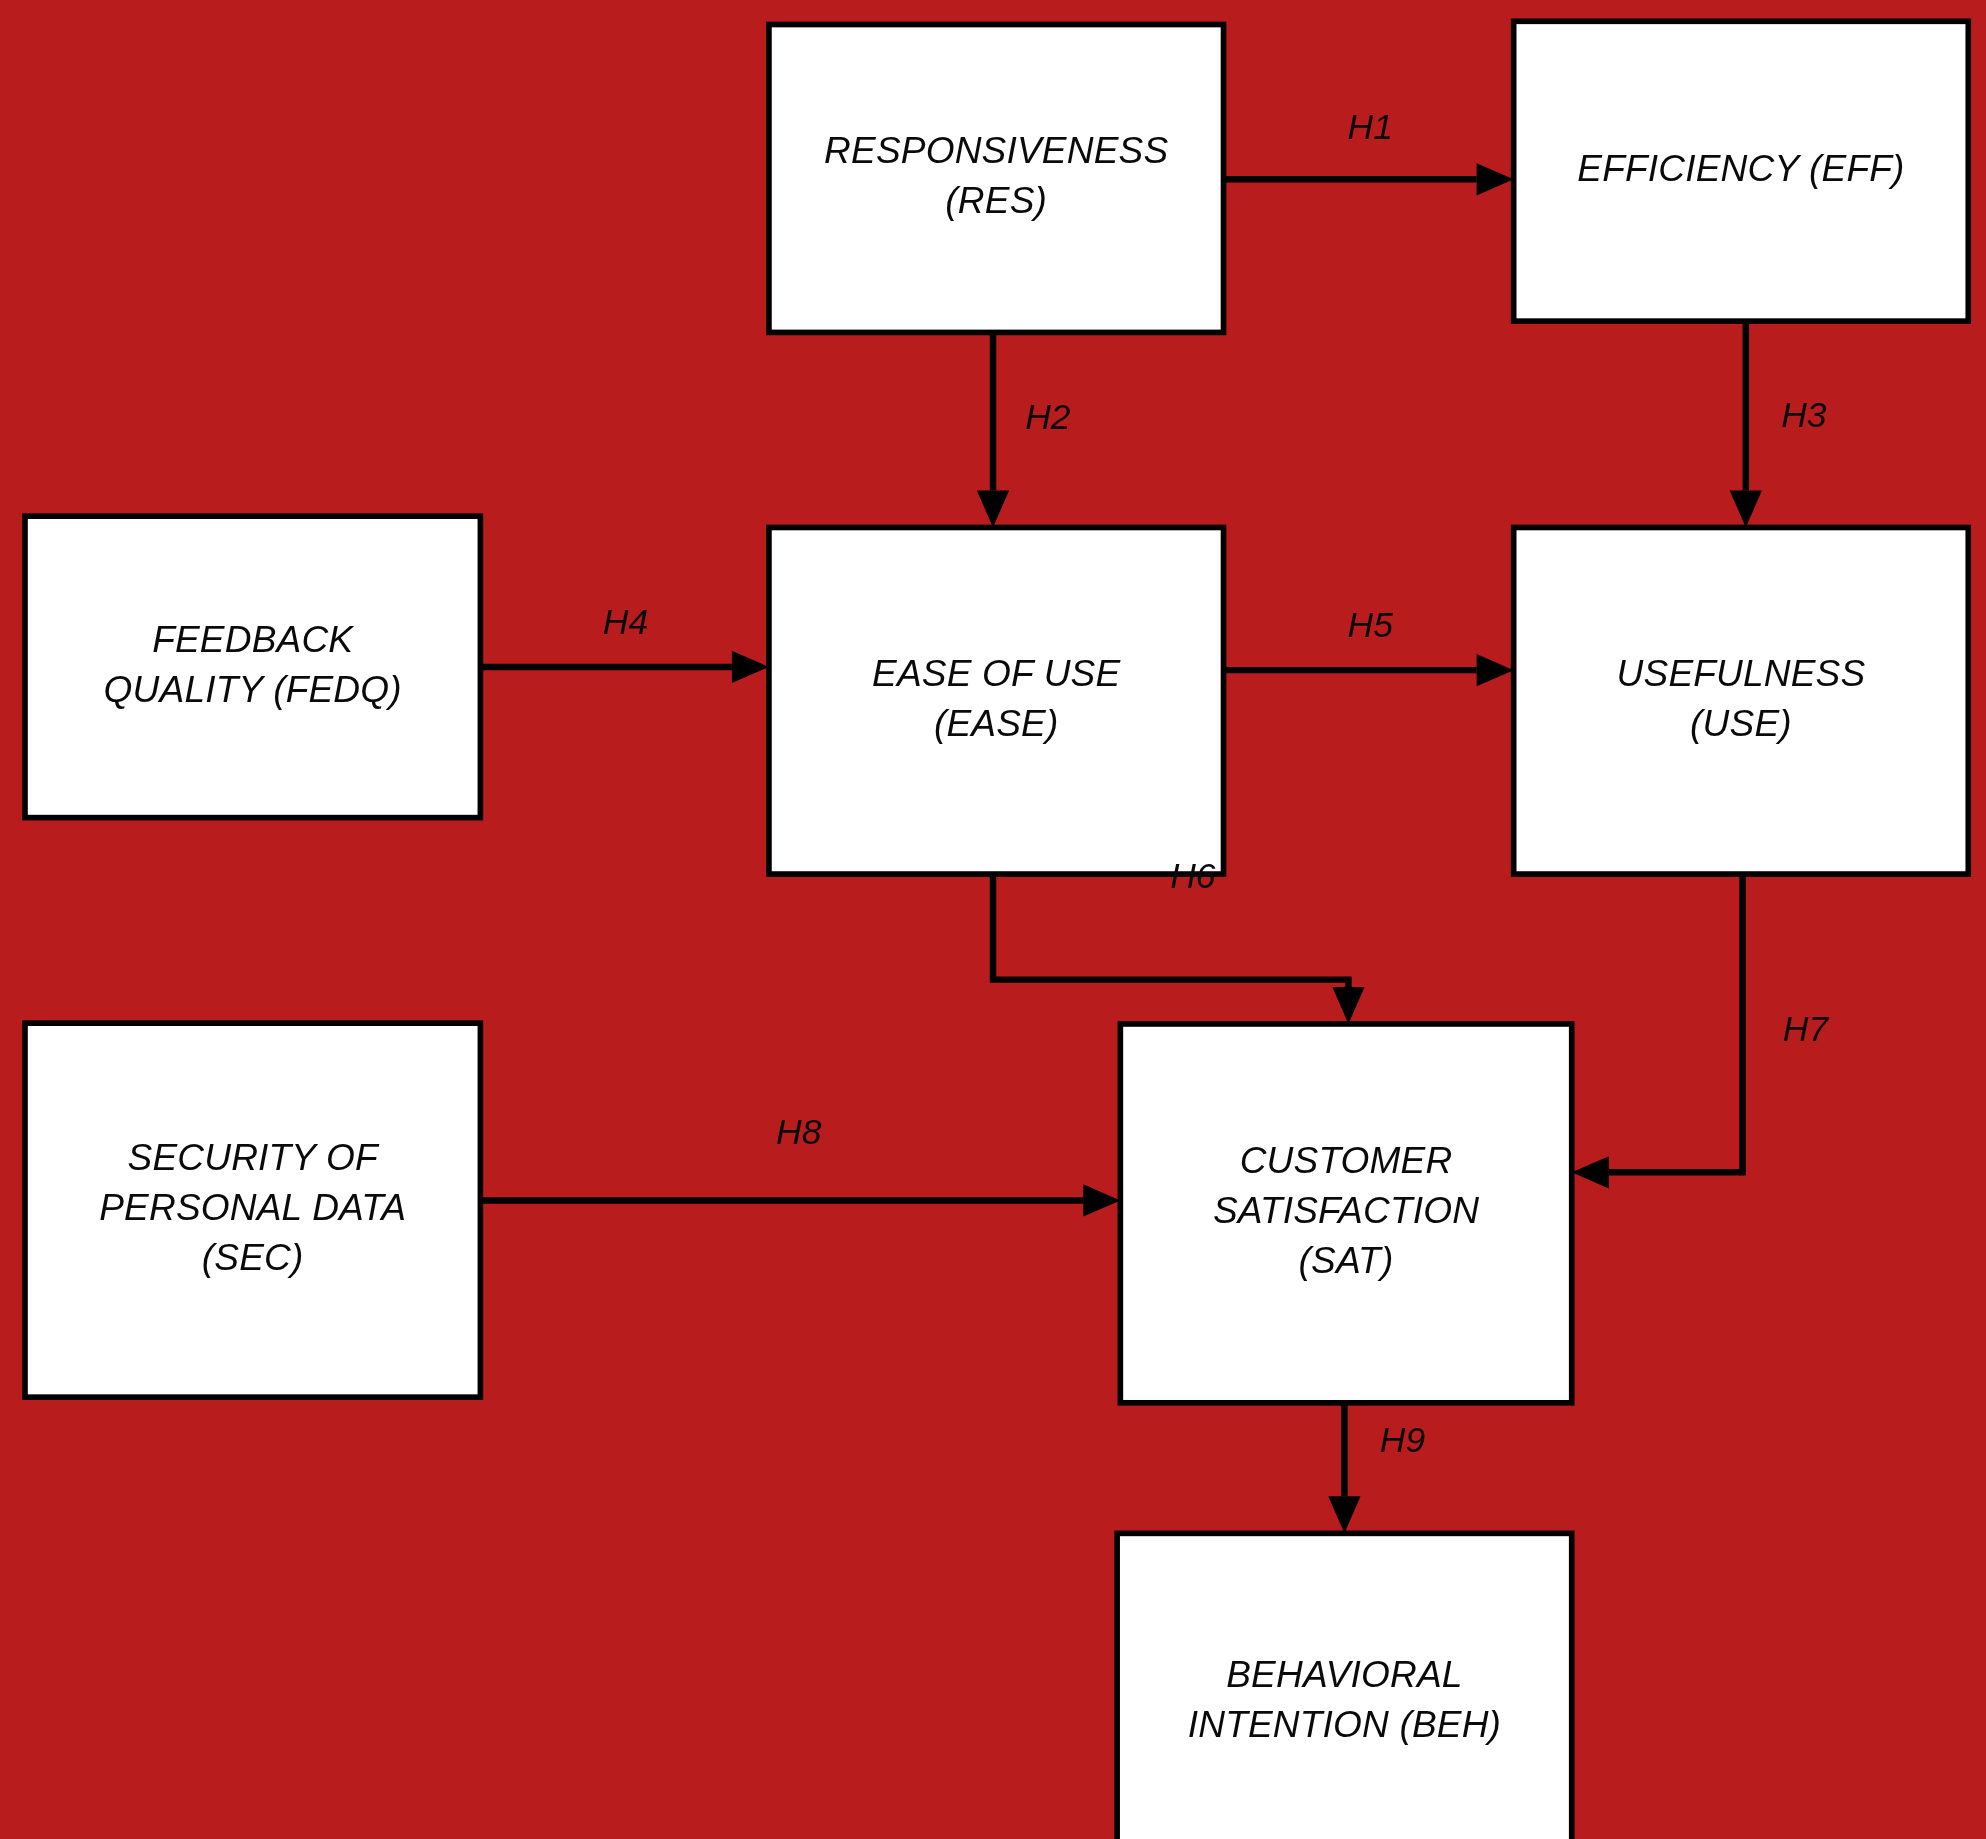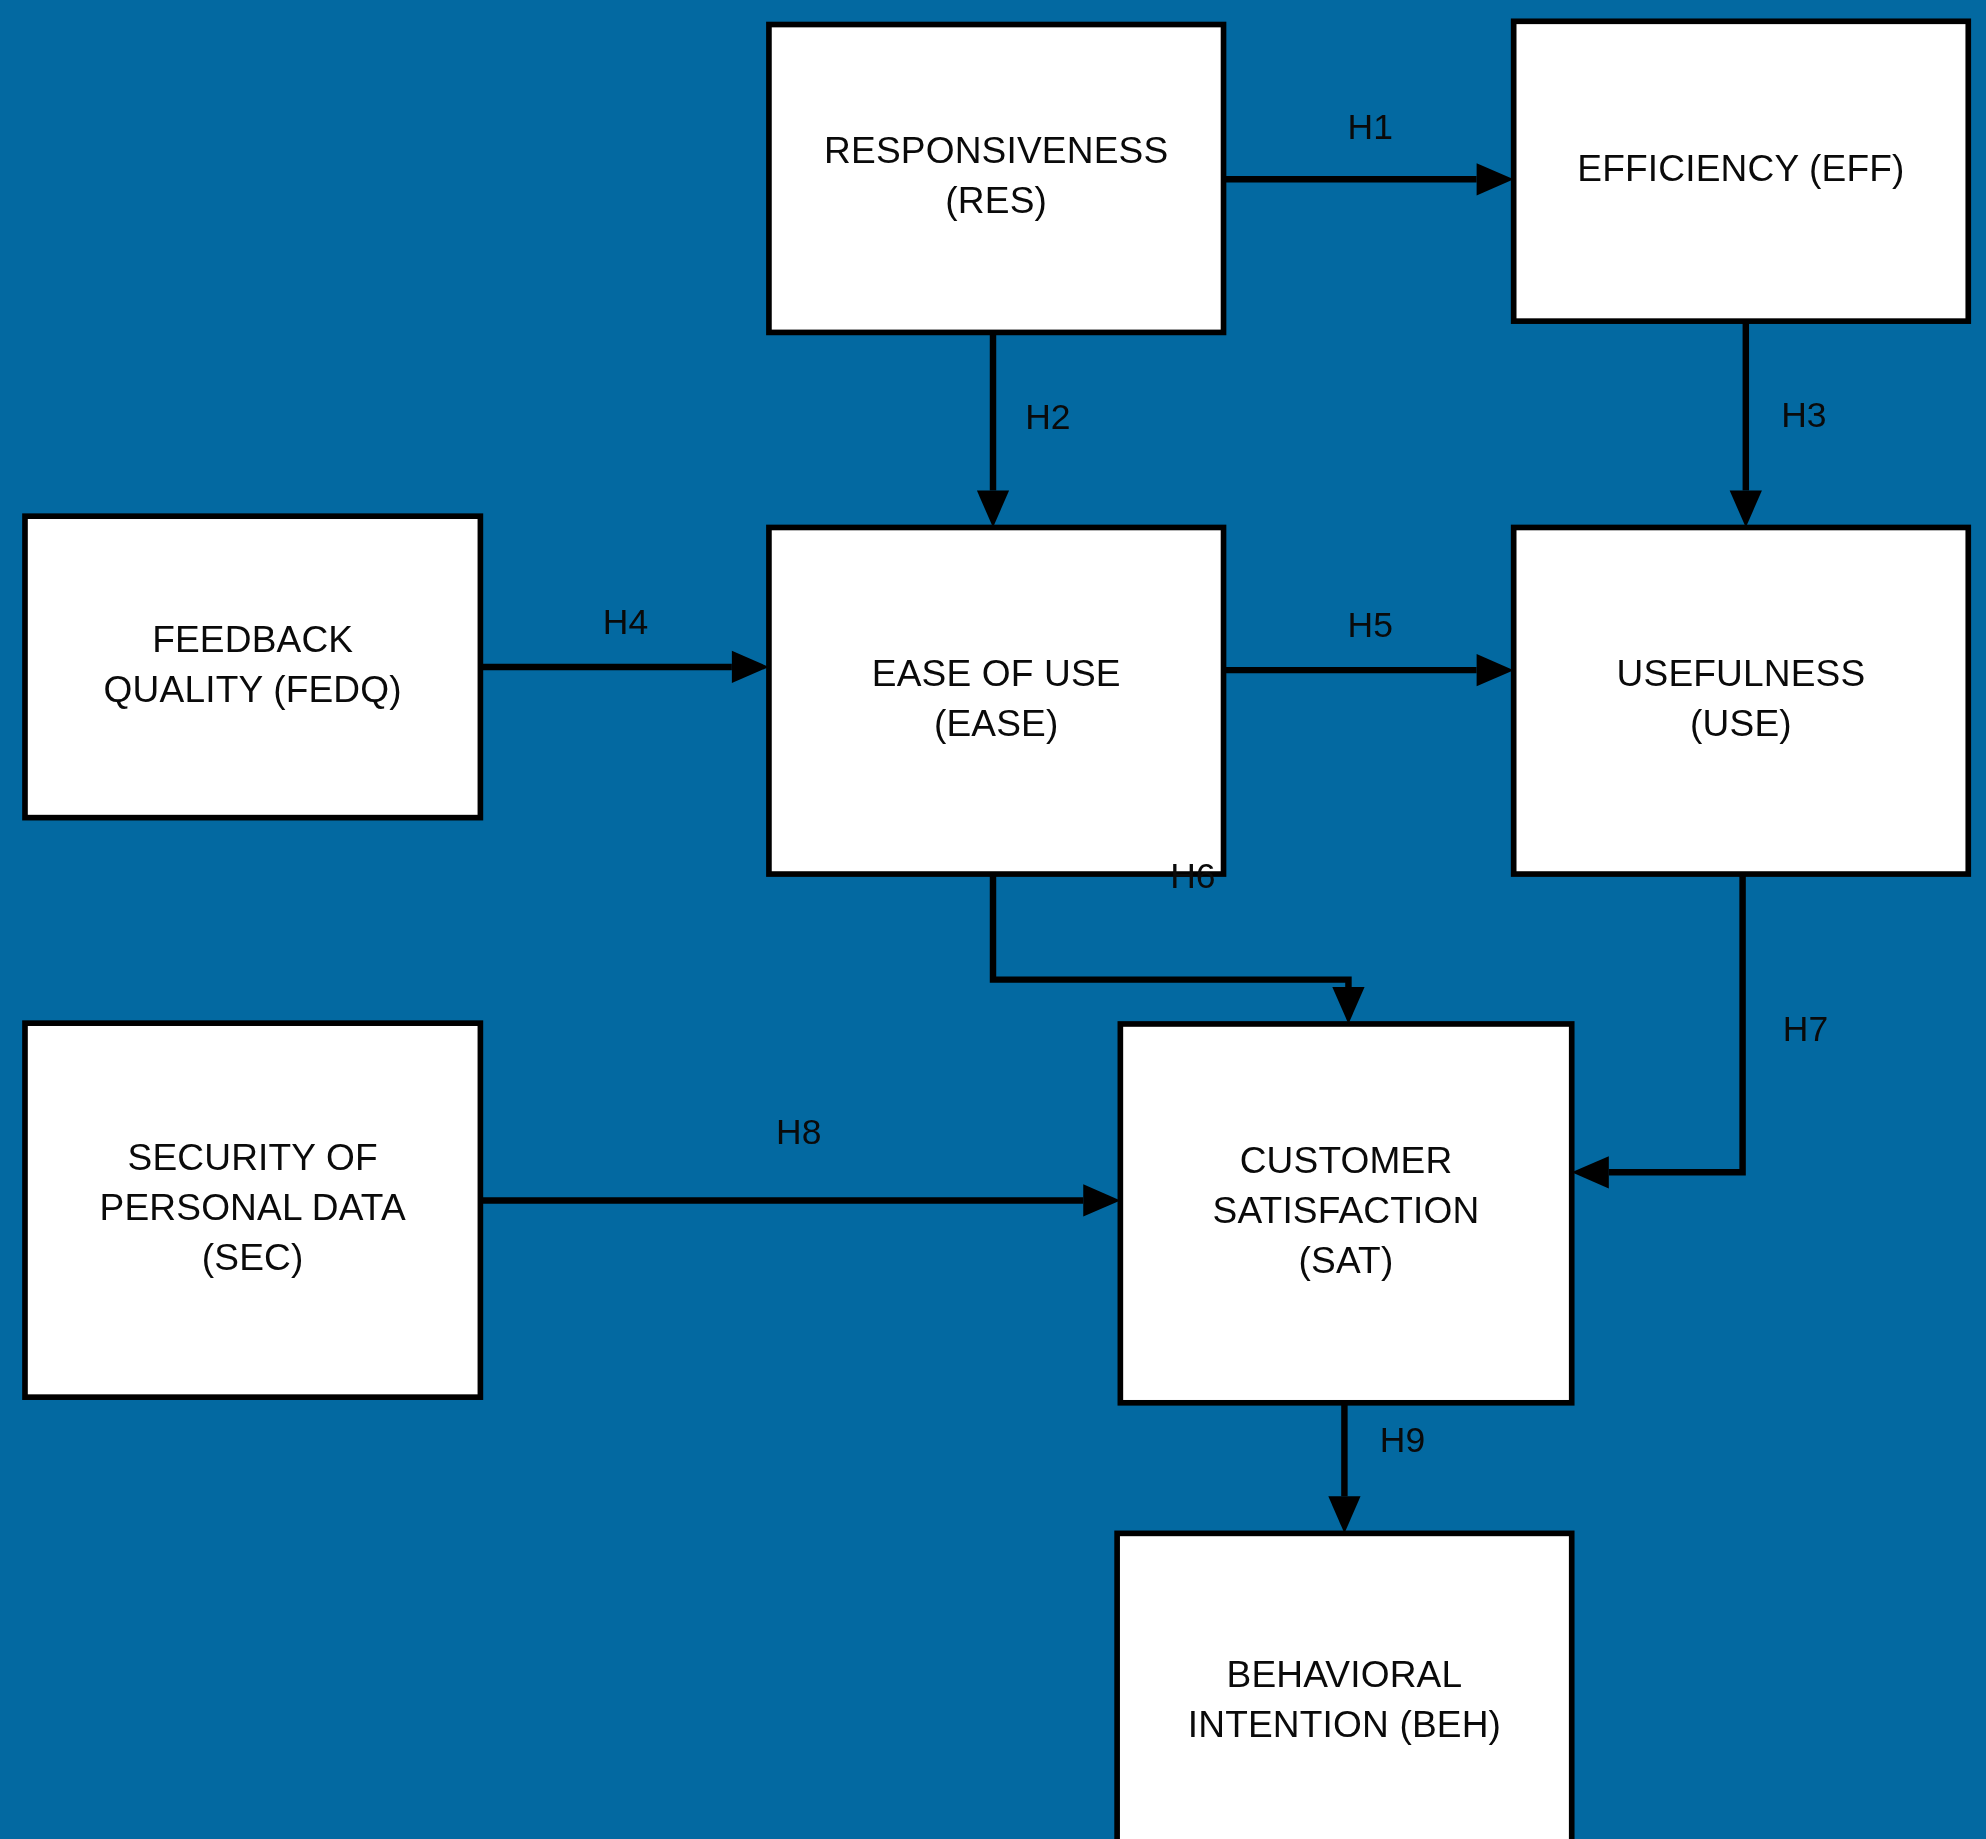--- a/index.html
+++ b/index.html
@@ -8,22 +8,23 @@
     padding: 0;
     background: #ffffff;
   }
   body {
     font-family: "Liberation Sans", sans-serif;
   }
   #diagram-root {
     position: relative;
     width: 1986px;
     height: 1840px;
-    background: #0369a1;
+    background: #b91c1c;
     overflow: hidden;
+    font-style: italic;
   }
   svg#model-svg {
     display: block;
     width: 1986px;
     height: 1840px;
   }
   .node-rect {
     fill: #ffffff;
     stroke: #000000;
     stroke-width: 7;

